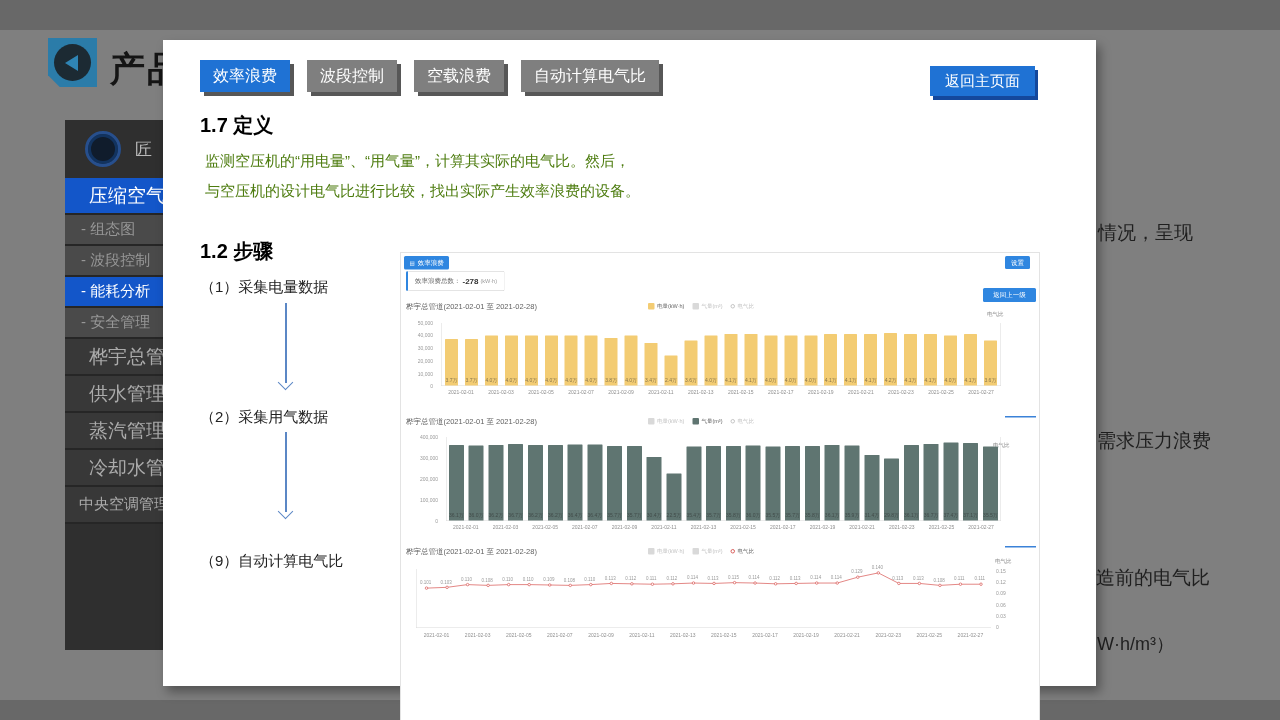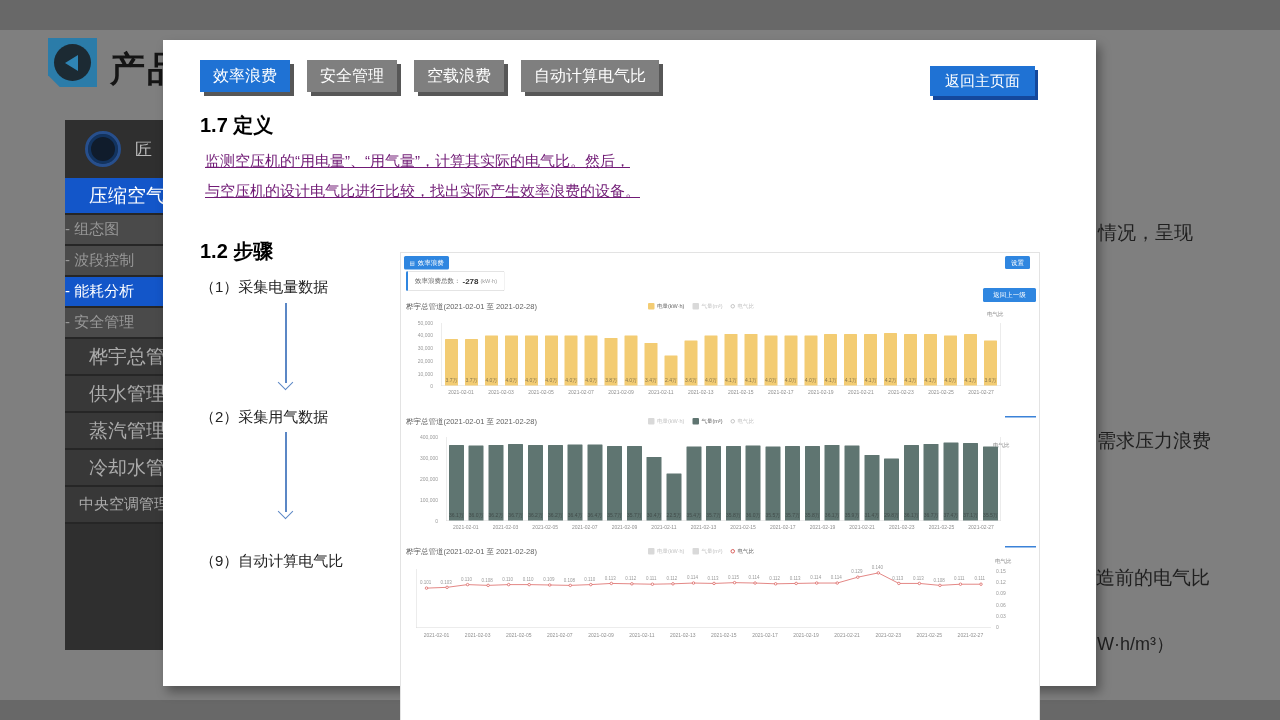--- a/index.html
+++ b/index.html
@@ -22,37 +22,37 @@
 
   .sidebar { position:absolute; left:65px; top:120px; width:98px; height:530px; background:#2f2f2f;
     z-index:1; overflow:hidden; }
   .sb-logo-row { height:58px; display:flex; align-items:center; padding-left:20px; gap:14px; }
   .sb-logo { width:36px; height:36px; border-radius:50%; background:#101c2c; border:3px solid #274f8d;
     box-shadow:inset 0 0 0 3px #12335f; flex:0 0 auto; }
   .sb-logo-text { color:#b9b9b9; font-size:17px; white-space:nowrap; }
   .sb-item { display:flex; align-items:center; white-space:nowrap; overflow:hidden;
     border-bottom:2px solid #262626; }
   .sb-item.main { height:37px; background:#383838; color:#ababab; font-size:19px; padding-left:24px; }
-  .sb-item.sub { height:31px; background:#4a4a4a; color:#979797; font-size:15px; }
+  .sb-item.sub { height:31px; background:#4a4a4a; color:#979797; font-size:15px; padding-left:16px; }
   .sb-item.active { background:#1356c9; color:#ffffff; }
   .sb-item.small { font-size:15px; padding-left:14px; }
 
   .fragment { position:absolute; color:#1f1f1f; font-size:19px; z-index:1; white-space:nowrap; }
 
   
   .panel { position:absolute; left:163px; top:40px; width:933px; height:646px; background:#ffffff;
     z-index:5; box-shadow:4px 6px 10px rgba(0,0,0,.35); }
   .tabs { position:absolute; left:37px; top:20px; display:flex; gap:17px; }
   .tab { height:32px; line-height:32px; padding:0 13px; font-size:16px; color:#ffffff; background:#7f7f7f;
     box-shadow:4px 4px 0 #575757; cursor:pointer; white-space:nowrap; }
   .tab.active { background:#1f72d4; }
   .return-btn { position:absolute; left:767px; top:26px; width:105px; height:30px; background:#1f72d4;
     color:#fff; font-size:15px; text-align:center; line-height:30px; box-shadow:3px 4px 0 #14489c; cursor:pointer; }
   .sec-title { position:absolute; left:37px; font-size:20px; font-weight:700; color:#000; }
-  .def-text { position:absolute; left:42px; top:106px; font-size:15px; color:#701a75; line-height:30px;text-decoration:underline; }
+  .def-text { position:absolute; left:42px; top:106px; font-size:15px; color:#4d7c0f; line-height:30px; }
   .step { position:absolute; left:37px; font-size:15px; color:#222; white-space:nowrap; }
   .arrow { position:absolute; left:114px; width:16px; }
   .arrow .line { position:absolute; left:8px; top:0; width:1.5px; background:#5b87c5; }
   .arrow .head { position:absolute; left:3px; width:11px; height:11px; border-right:1.5px solid #5b87c5;
     border-bottom:1.5px solid #5b87c5; transform:rotate(45deg); }
 
   
   .shot { position:absolute; left:237px; top:212px; width:640px; height:492px; overflow:hidden;
     border:1px solid #e3e3e3; background:#fff; }
   .shot-inner { position:relative; width:1280px; height:770px; transform:scale(.5); transform-origin:0 0; background:#fff; }
@@ -140,21 +140,21 @@
   </aside>
 
   <div class="fragment" style="left:1098px; top:220px;">情况，呈现</div>
   <div class="fragment" style="left:1097px; top:428px;">需求压力浪费</div>
   <div class="fragment" style="left:1096px; top:565px;">造前的电气比</div>
   <div class="fragment" style="left:1097px; top:632px; font-size:18px;">W·h/m³）</div>
 
   <div class="panel">
     <div class="tabs">
       <div class="tab active">效率浪费</div>
-      <div class="tab">安全管理</div>
+      <div class="tab">波段控制</div>
       <div class="tab">空载浪费</div>
       <div class="tab">自动计算电气比</div>
     </div>
     <div class="return-btn">返回主页面</div>
 
     <div class="sec-title" style="top:72px;">1.7 定义</div>
     <div class="def-text">
       <div>监测空压机的“用电量”、“用气量”，计算其实际的电气比。然后，</div>
       <div>与空压机的设计电气比进行比较，找出实际产生效率浪费的设备。</div>
     </div>

